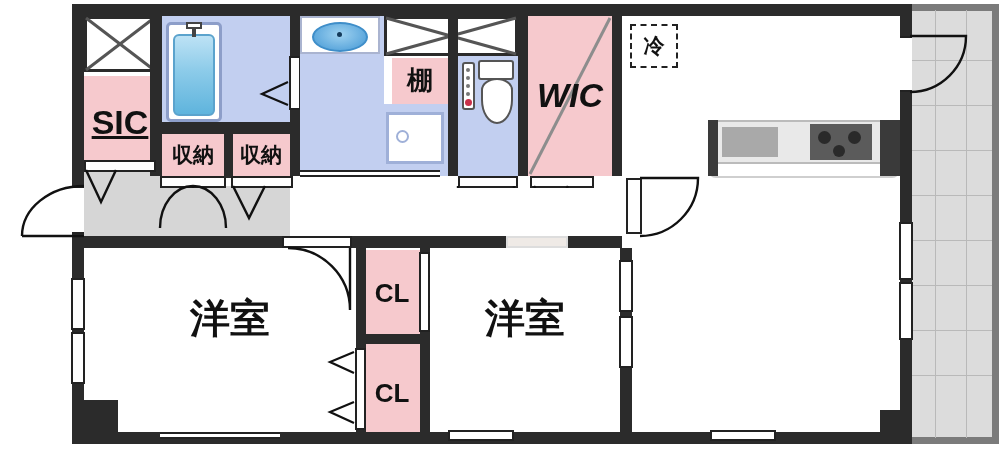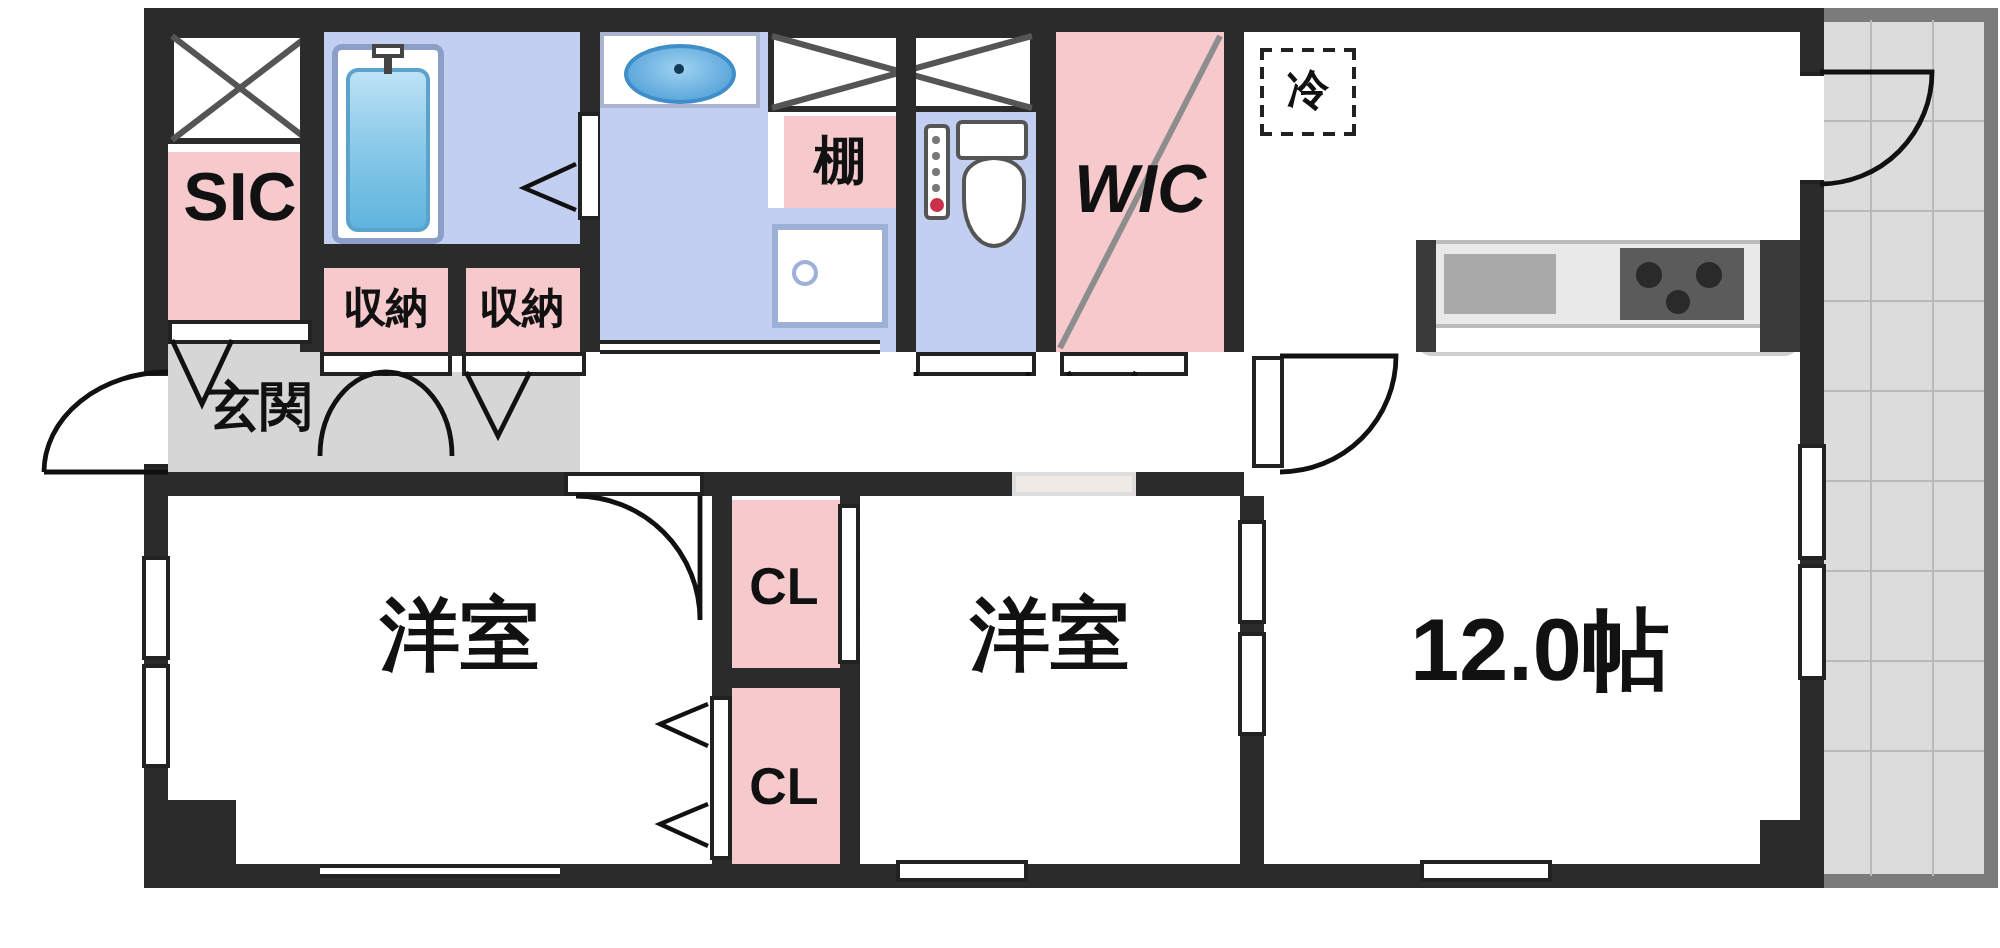--- a/index.html
+++ b/index.html
@@ -63,31 +63,30 @@
   <div class="abs wall" style="left:900px;top:4px;width:12px;height:440px;"></div>
 
   <div class="abs fill-gray" style="left:84px;top:170px;width:120px;height:66px;"></div>
   <div class="abs fill-gray" style="left:160px;top:186px;width:130px;height:50px;"></div>
 
   <div class="abs" style="left:72px;top:186px;width:12px;height:48px;background:#fff;border-top:2px solid #222;border-bottom:2px solid #222;"></div>
   <svg style="left:20px;top:186px;width:66px;height:52px;">
     <path class="swing" d="M 64 0 A 62 50 0 0 0 2 50"></path>
     <line class="swing" x1="2" y1="50" x2="64" y2="50"></line>
   </svg>
-  <div class="lbl lbl-md" style="left:84px;top:185px;width:92px;height:38px;">玄関</div>
 
   <div class="abs xbox" style="left:84px;top:16px;width:72px;height:56px;"></div>
   <svg style="left:84px;top:16px;width:72px;height:56px;">
     <line class="xline" x1="2" y1="2" x2="70" y2="54"></line>
     <line class="xline" x1="70" y1="2" x2="2" y2="54"></line>
   </svg>
 
   <div class="abs fill-pink" style="left:84px;top:76px;width:72px;height:84px;"></div>
   <div class="abs wall" style="left:150px;top:16px;width:12px;height:160px;"></div>
-  <div class="lbl lbl-lg" style="left:84px;top:77px;width:72px;height:46px;">SIC</div>
+  <div class="lbl lbl-lg" style="left:84px;top:100px;width:72px;height:46px;text-decoration:underline;">SIC</div>
 
   <div class="abs" style="left:84px;top:160px;width:72px;height:12px;background:#fff;border:2px solid #222;"></div>
   <svg style="left:84px;top:170px;width:40px;height:34px;">
     <path class="swing" d="M 2 0 L 17 32 L 32 0"></path>
   </svg>
 
   <div class="abs fill-blue" style="left:162px;top:16px;width:128px;height:112px;"></div>
 
   <div class="abs" style="left:166px;top:22px;width:56px;height:100px;background:#ffffff;border:3px solid #8d9ec9;border-radius:5px;"></div>
   <div class="abs" style="left:173px;top:34px;width:42px;height:82px;border-radius:6px;
@@ -171,21 +170,20 @@
   <div class="abs wall" style="left:612px;top:16px;width:10px;height:160px;"></div>
   <div class="abs" style="left:530px;top:176px;width:64px;height:12px;background:#fff;border:2px solid #222;"></div>
   <svg style="left:532px;top:186px;width:44px;height:32px;">
     <path class="swing" d="M 2 0 L 19 30 L 36 0"></path>
   </svg>
 
   <div class="abs wall" style="left:84px;top:236px;width:540px;height:12px;"></div>
   <div class="abs wall" style="left:624px;top:236px;width:20px;height:12px;"></div>
 
   <div class="abs fill-white" style="left:622px;top:16px;width:278px;height:416px;"></div>
-  <div class="lbl lbl-xxl" style="left:660px;top:300px;width:220px;height:52px;">12.0帖</div>
 
   <div class="abs dashbox" style="left:630px;top:24px;width:48px;height:44px;"></div>
   <div class="lbl lbl-sm" style="left:630px;top:30px;width:48px;height:32px;">冷</div>
 
   <div class="abs" style="left:708px;top:120px;width:192px;height:58px;background:#ffffff;border:2px solid #cfcfcf;border-radius:0 0 8px 8px;"></div>
   <div class="abs" style="left:708px;top:120px;width:192px;height:44px;background:#e9e9e9;border:2px solid #bbb;"></div>
   <div class="abs wall-med" style="left:708px;top:120px;width:10px;height:56px;"></div>
   <div class="abs wall-med" style="left:880px;top:120px;width:20px;height:56px;"></div>
   <div class="abs" style="left:722px;top:127px;width:56px;height:30px;background:#a9a9a9;"></div>
   <div class="abs" style="left:810px;top:124px;width:62px;height:36px;background:#5b5b5b;"></div>

